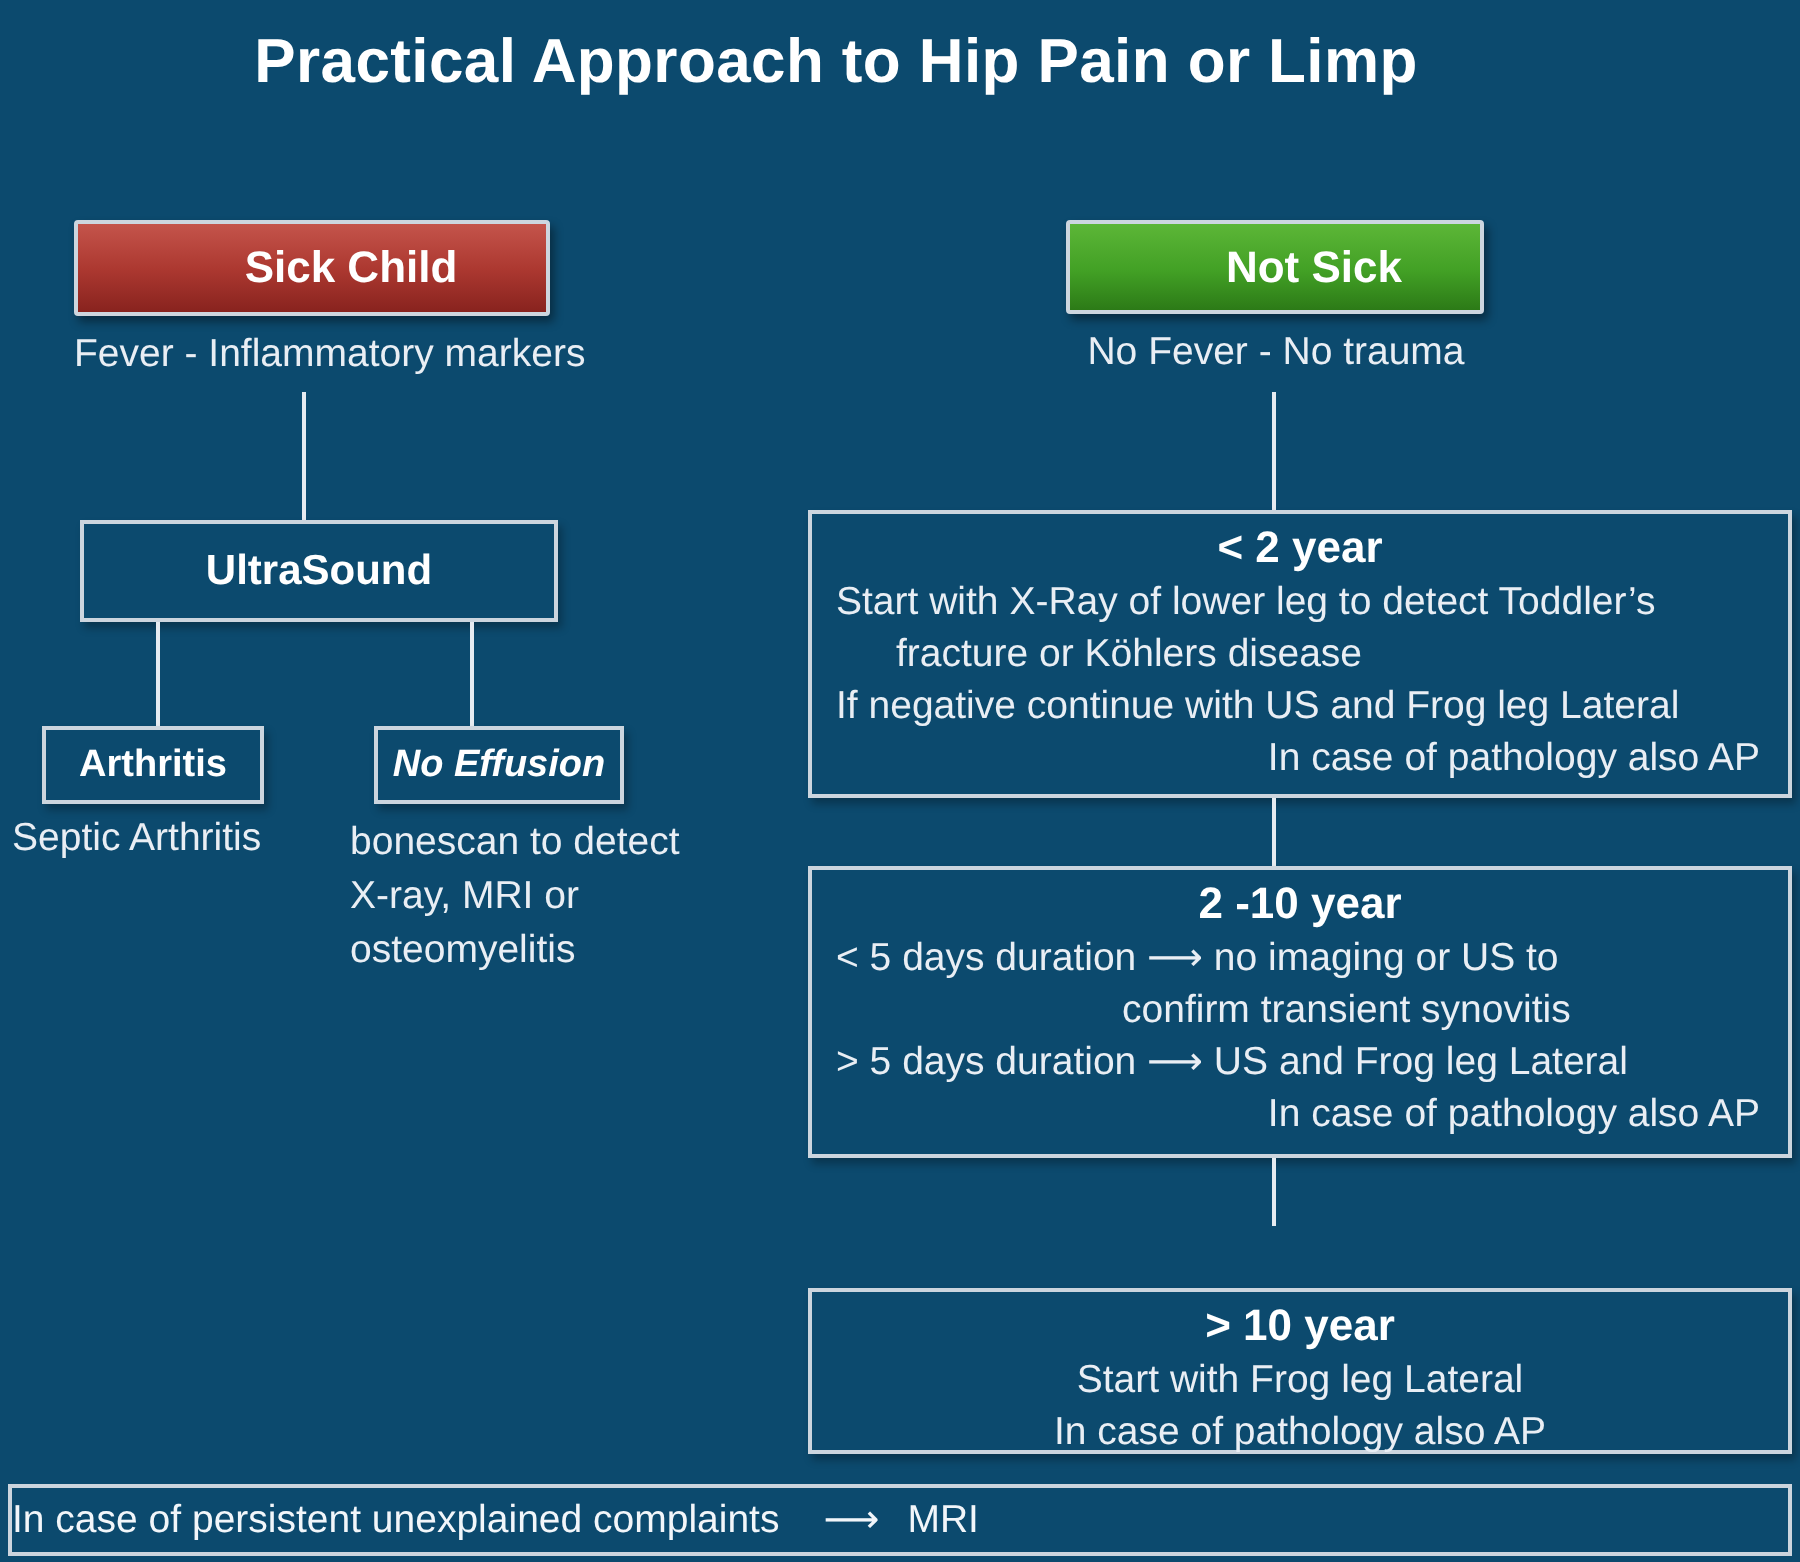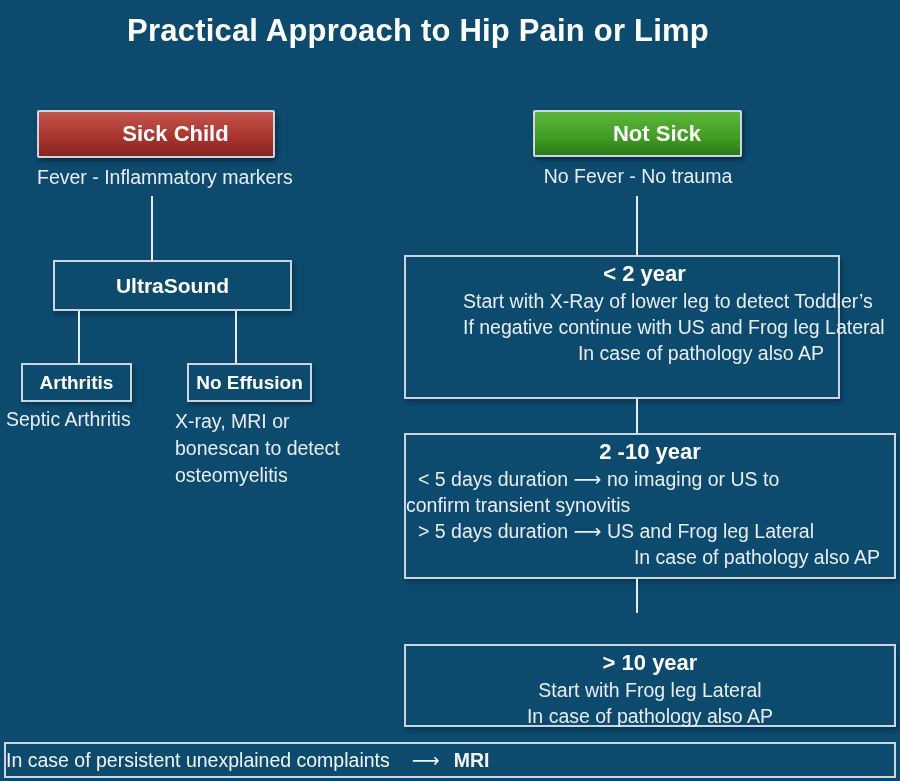--- a/index.html
+++ b/index.html
@@ -48,59 +48,59 @@
     border: 2px solid #ccd5de;
     background: transparent;
     color: #ffffff;
     box-shadow: 2px 3px 4px rgba(0,0,0,0.28);
   }
   .nbox-center {
     display: flex; align-items: center; justify-content: center;
     font-weight: bold;
   }
 
-  .ultrasound { left: 53px; top: 260px; width: 239px; height: 51px; font-size: 21px; }
+  .ultrasound { left: 40px; top: 260px; width: 239px; height: 51px; font-size: 21px; }
   .effusion   { left: 21px; top: 363px; width: 111px; height: 39px; font-size: 19px; }
-  .noeffusion { left: 187px; top: 363px; width: 125px; height: 39px; font-size: 19px; }
+  .noeffusion { left: 187px; top: 363px; width: 125px; height: 39px; font-size: 19px; font-style: italic; }
 
   .sublabel { font-size: 19.5px; color: #e9eef4; white-space: nowrap; }
   .fever-label   { left: 37px; top: 166px; }
   .nofever-label { left: 493px; top: 165px; width: 290px; text-align: center; }
   .septic-label  { left: 6px; top: 408px; }
   .xray-label    { left: 175px; top: 408px; line-height: 27px; white-space: nowrap; }
 
   
   .vline { width: 2px; background: #e6ebf1; }
 
   
   .agebox { padding-top: 3px; font-size: 19.5px; color: #e9eef4; }
   .agebox .hdr {
     text-align: center; font-weight: bold; font-size: 22px;
     color: #ffffff; line-height: 28px;
   }
   .agebox .ln { line-height: 26px; white-space: nowrap; }
   .ind1 { padding-left: 12px; }
   .ind2 { padding-left: 42px; }
-  .ind3 { }
+  .ind3 { padding-left: 155px; }
   .lright { text-align: right; padding-right: 14px; }
   .lcenter { text-align: center; }
 
-  .age-under2  { left: 404px; top: 255px; width: 436px; height: 144px; padding-left: 45px; }
+  .age-under2  { left: 404px; top: 255px; width: 492px; height: 144px; }
   .age-2to10   { left: 404px; top: 433px; width: 492px; height: 146px; }
   .age-over10  { left: 404px; top: 644px; width: 492px; height: 83px; }
 
   
   .footer-bar {
     left: 4px; top: 742px; width: 892px; height: 36px;
     border: 2px solid #ccd5de;
     display: flex; align-items: center; justify-content: flex-start;
     font-size: 19.5px; color: #f2f6fa;
   }
   .footer-bar .arrow { margin-left: 22px; }
-  .footer-bar .result { margin-left: 14px; font-weight: bold; }
+  .footer-bar .result { margin-left: 14px; }
 </style>
 </head>
 <body>
 
 <div class="canvas">
 
   <div class="abs title">Practical Approach to Hip Pain or Limp</div>
 
   <div class="abs pill pill-red">Sick Child</div>
 
@@ -112,34 +112,35 @@
 
   <div class="abs vline" style="left:78px; top:311px; height:52px;"></div>
   <div class="abs vline" style="left:235px; top:311px; height:52px;"></div>
 
   <div class="abs nbox nbox-center effusion">Arthritis</div>
   <div class="abs nbox nbox-center noeffusion">No Effusion</div>
 
   <div class="abs sublabel septic-label">Septic Arthritis</div>
 
   <div class="abs sublabel xray-label">
+    <div>bonescan to detect</div>
     <div>X-ray, MRI or</div>
-    <div>bonescan to detect</div>
     <div>osteomyelitis</div>
   </div>
 
   <div class="abs pill pill-green">Not Sick</div>
 
   <div class="abs sublabel nofever-label">No Fever - No trauma</div>
 
   <div class="abs vline" style="left:636px; top:196px; height:59px;"></div>
 
   <div class="abs nbox agebox age-under2">
     <div class="hdr">&lt; 2 year</div>
     <div class="ln ind1">Start with X-Ray of lower leg to detect Toddler’s</div>
+    <div class="ln ind2">fracture or Köhlers disease</div>
     <div class="ln ind1">If negative continue with US and Frog leg Lateral</div>
     <div class="ln lright">In case of pathology also AP</div>
   </div>
 
   <div class="abs vline" style="left:636px; top:399px; height:34px;"></div>
 
   <div class="abs nbox agebox age-2to10">
     <div class="hdr">2 -10 year</div>
     <div class="ln ind1">&lt; 5 days duration  ⟶  no imaging or US to</div>
     <div class="ln ind3">confirm transient synovitis</div>

